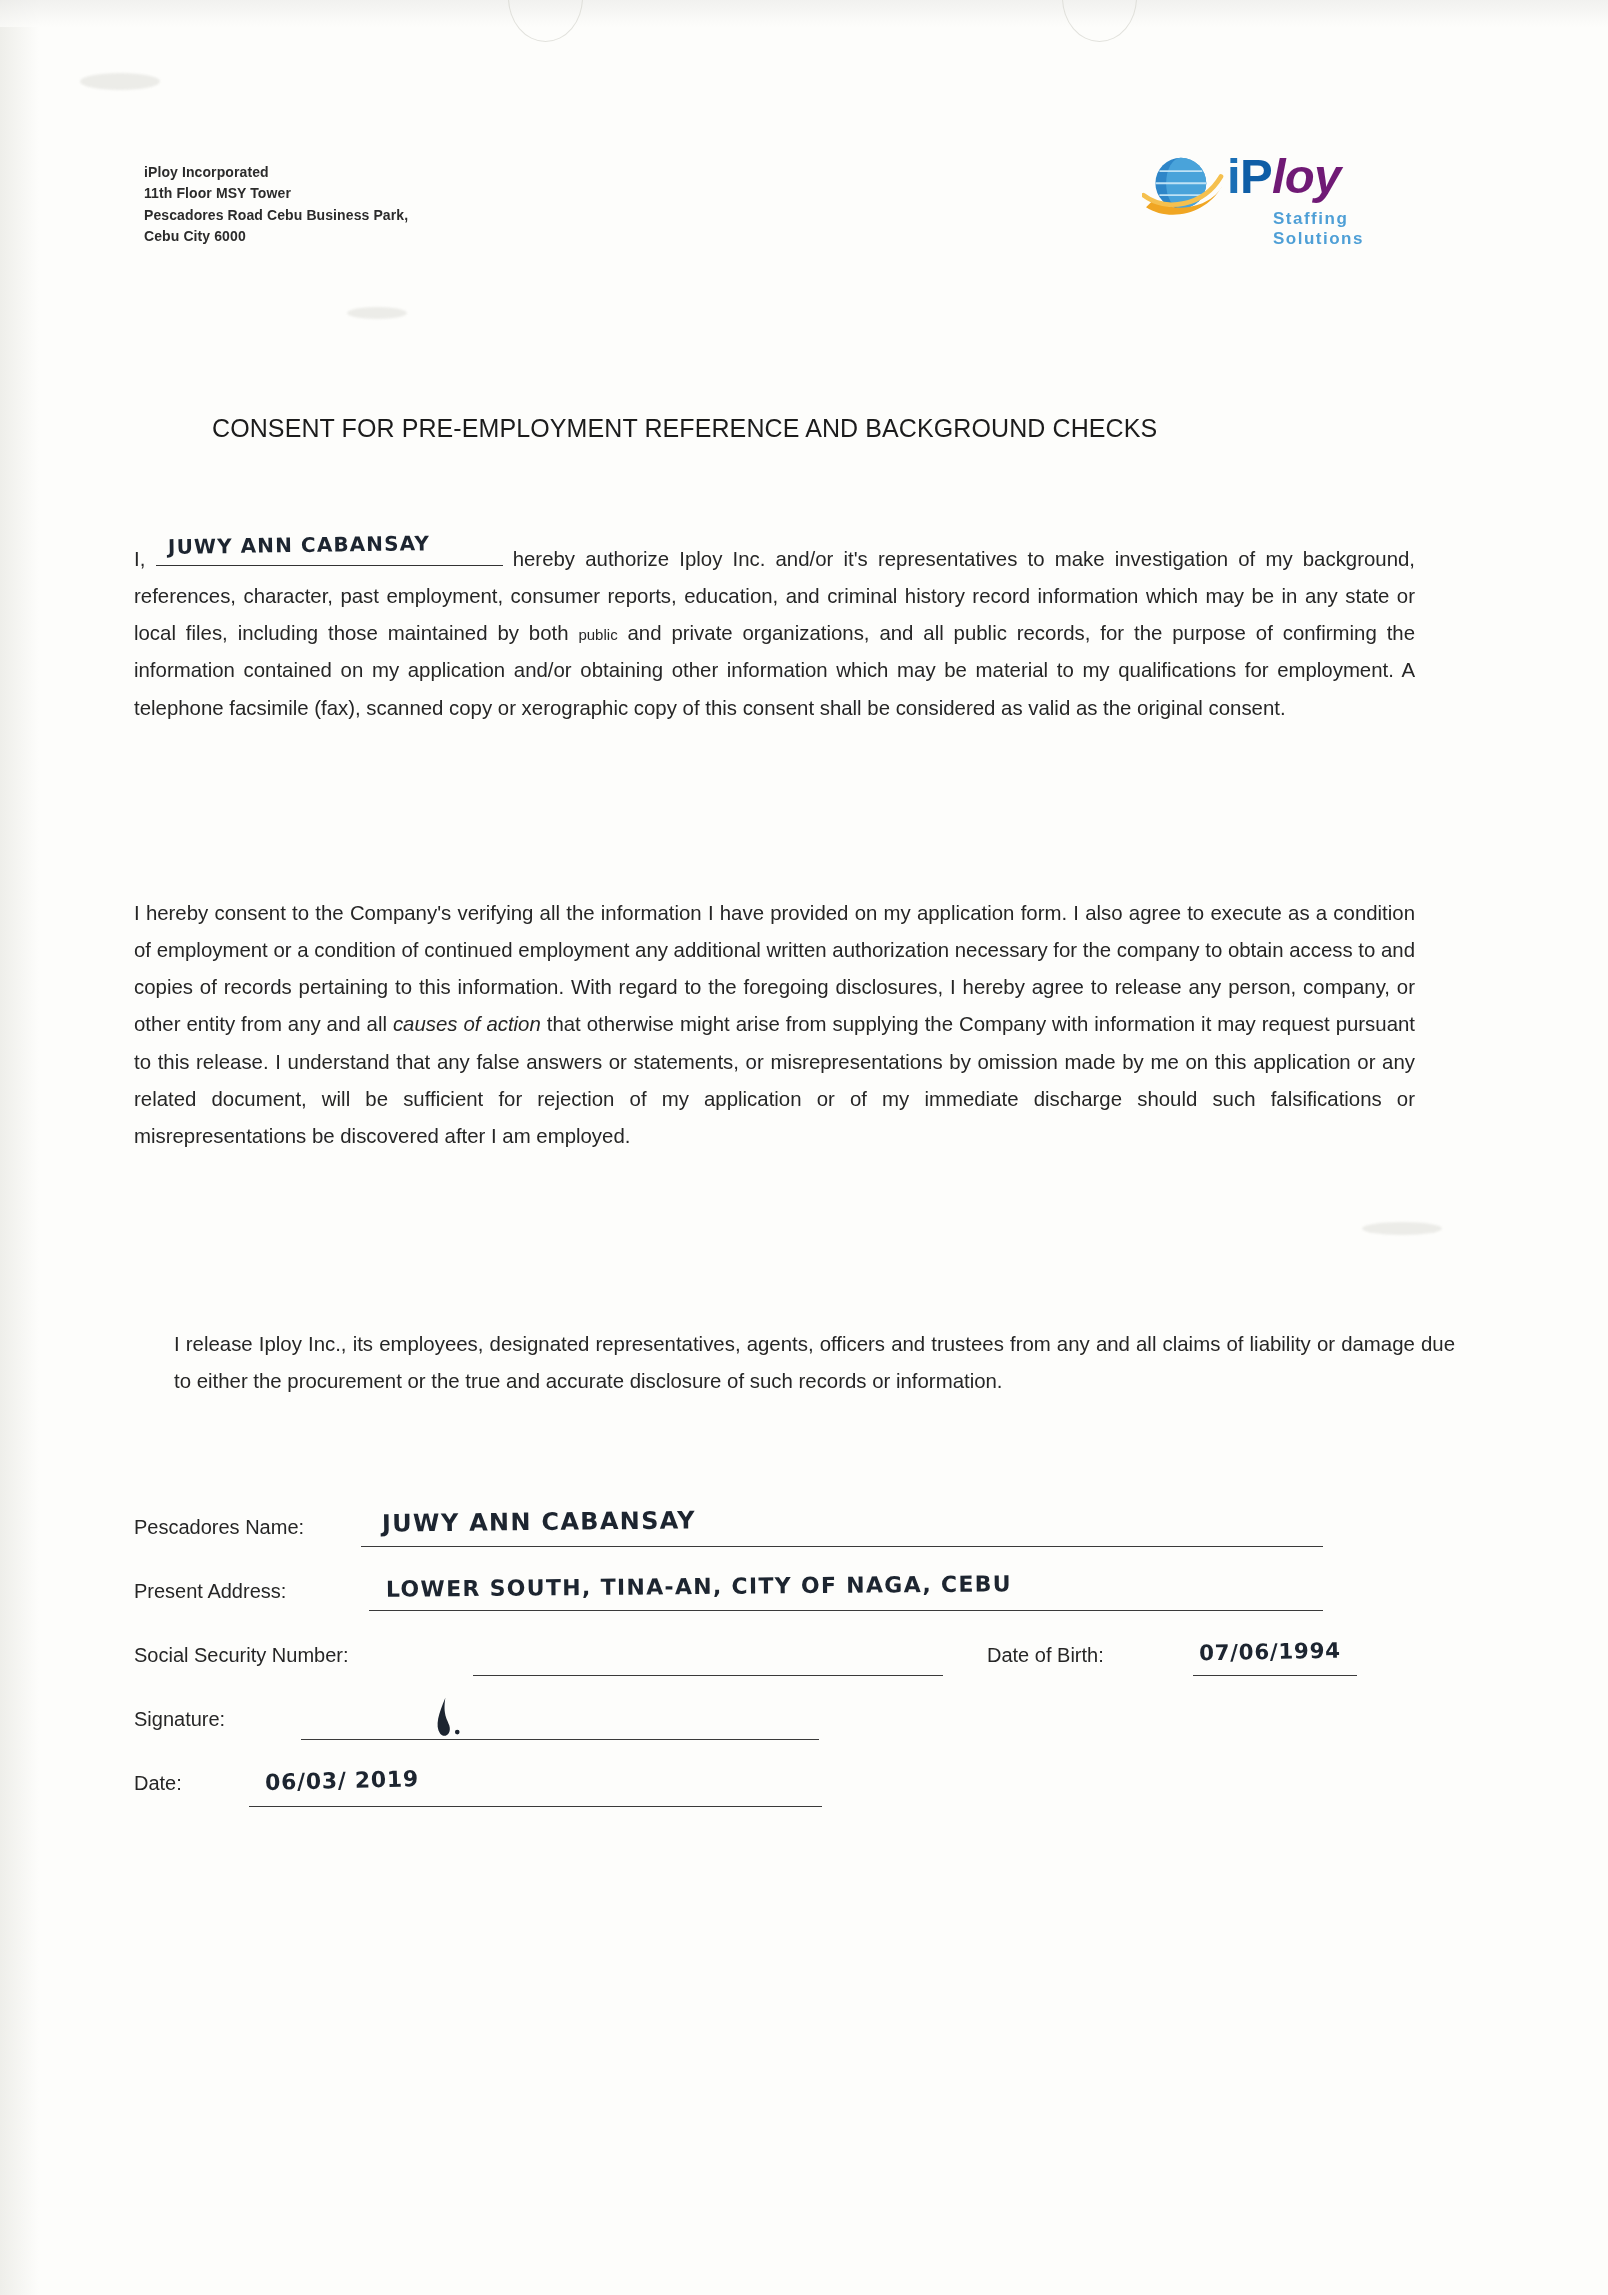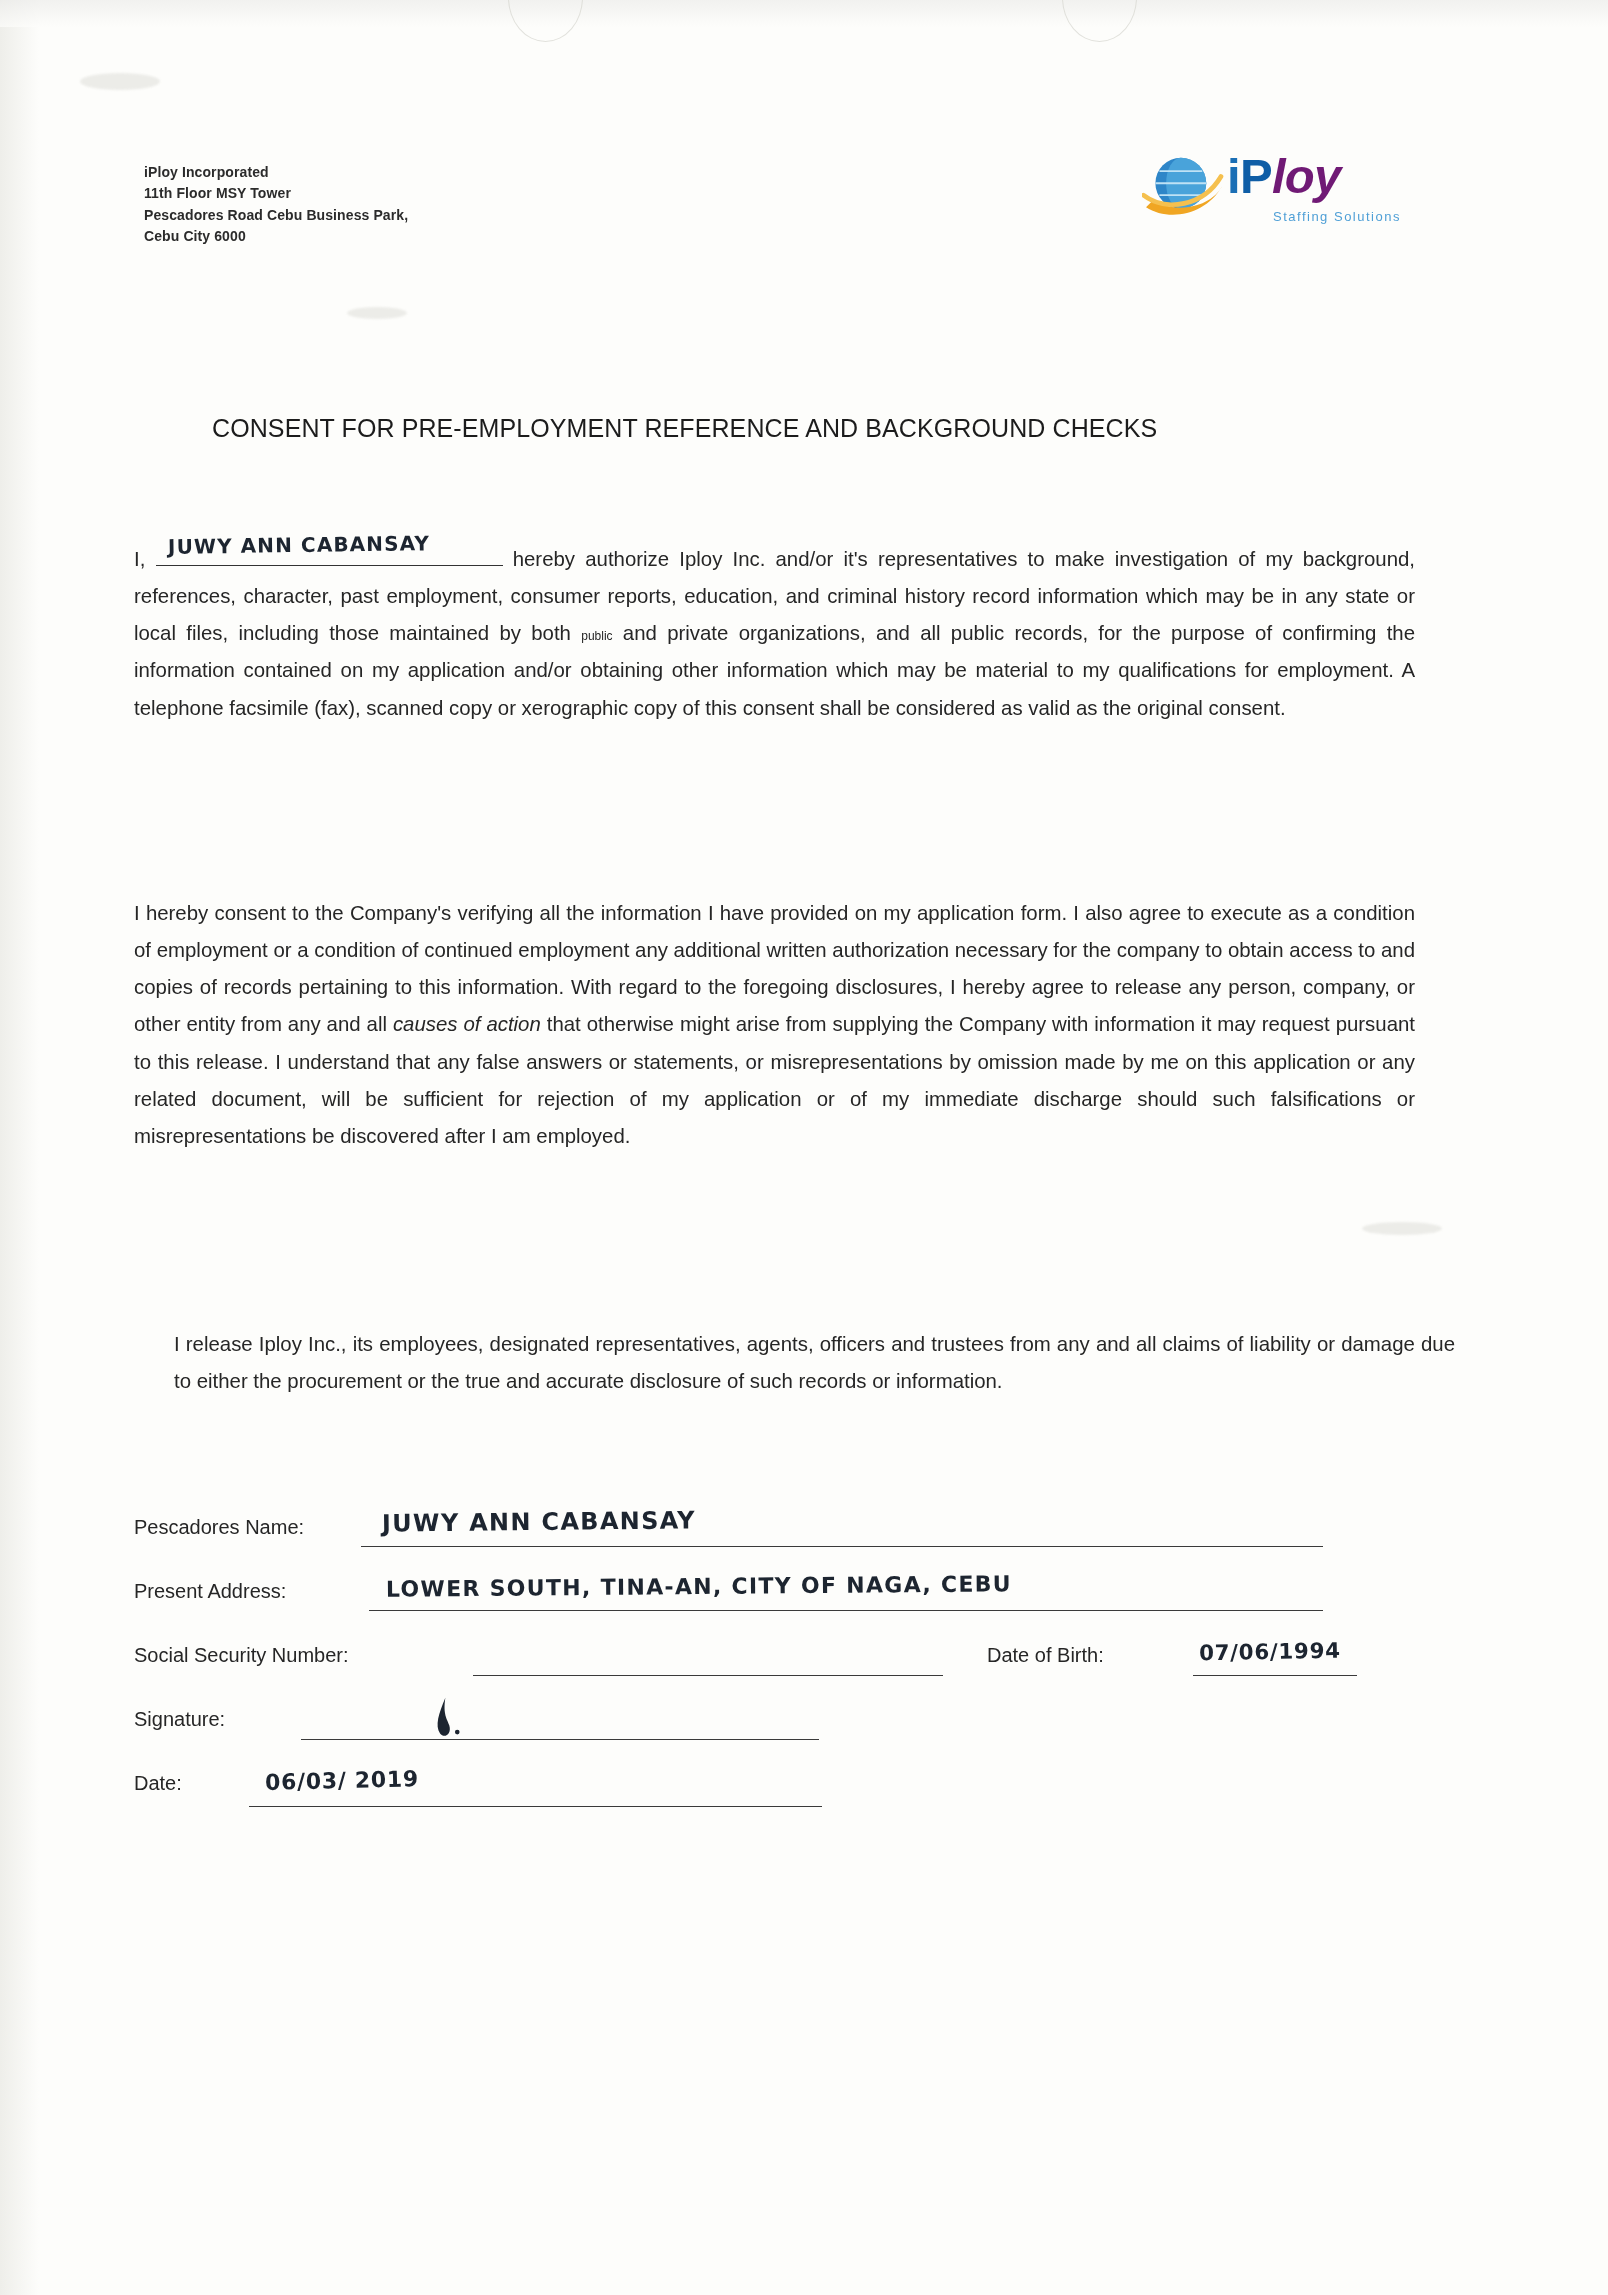--- a/index.html
+++ b/index.html
@@ -82,22 +82,22 @@
     letter-spacing: -0.7px;
     line-height: 1;
   }
   .logo-i { color: #1b6fb5; }
   .logo-p { color: #0f5ea6; }
   .logo-loy { color: #701a75; font-style: italic; }
   .logo-tag {
     position: absolute;
     left: 131px;
     top: 61px;
-    font-size: 13px;
-    font-weight: normal;
+    font-size: 17px;
+    font-weight: bold;
     letter-spacing: 1.5px;
     color: #4e9fd6;
   }
 
   
   .doc-title {
     position: absolute;
     left: 212px;
     top: 414px;
     width: 1202px;
@@ -138,21 +138,21 @@
   .hand-name-inline {
     position: absolute;
     left: 12px;
     bottom: 1.3px;
     font-size: 20px;
     font-weight: bold;
     transform: rotate(-.8deg);
     white-space: nowrap;
   }
   .small-word {
-    font-size: 12px;
+    font-size: 15px;
     vertical-align: baseline;
   }
   .ital { font-style: italic; }
 
   
   .fields {
     position: absolute;
     left: 134px;
     top: 1499px;
     width: 1269px;

